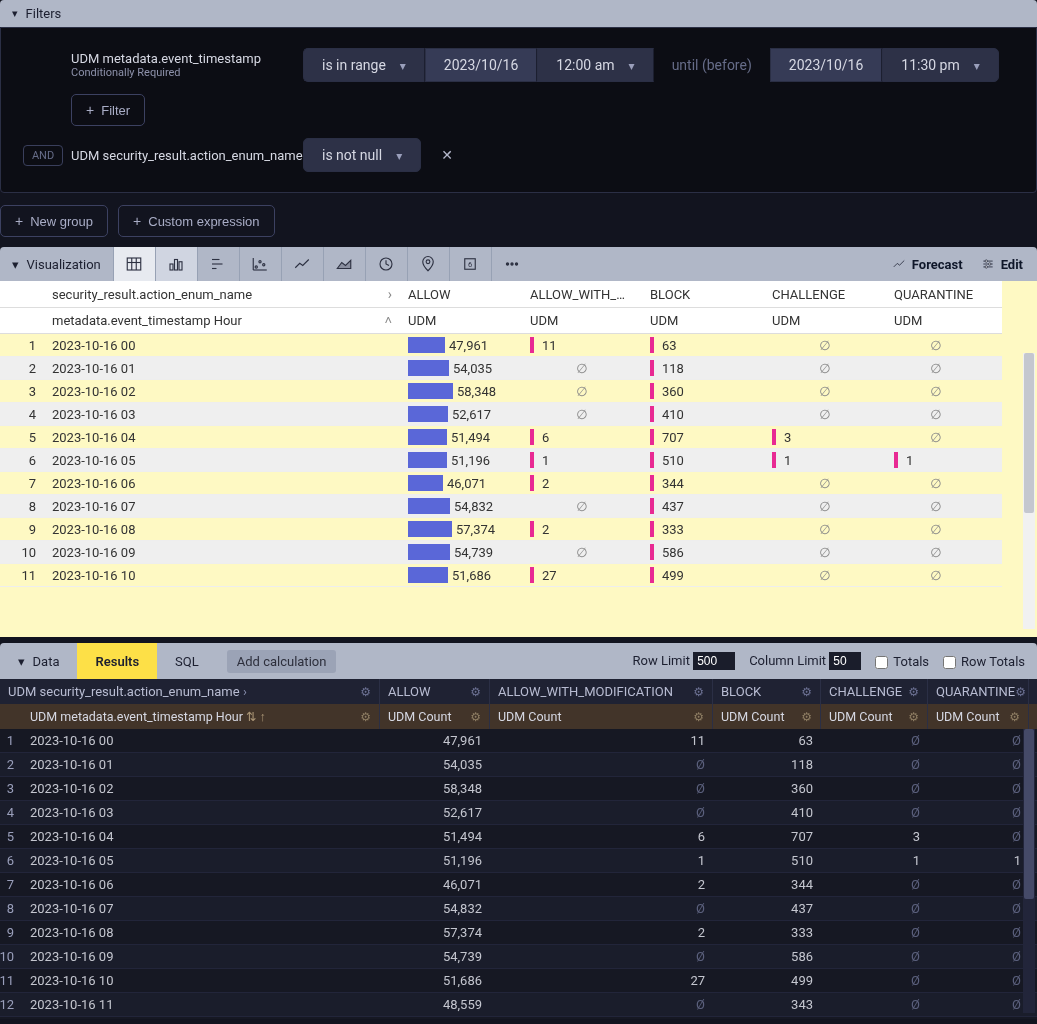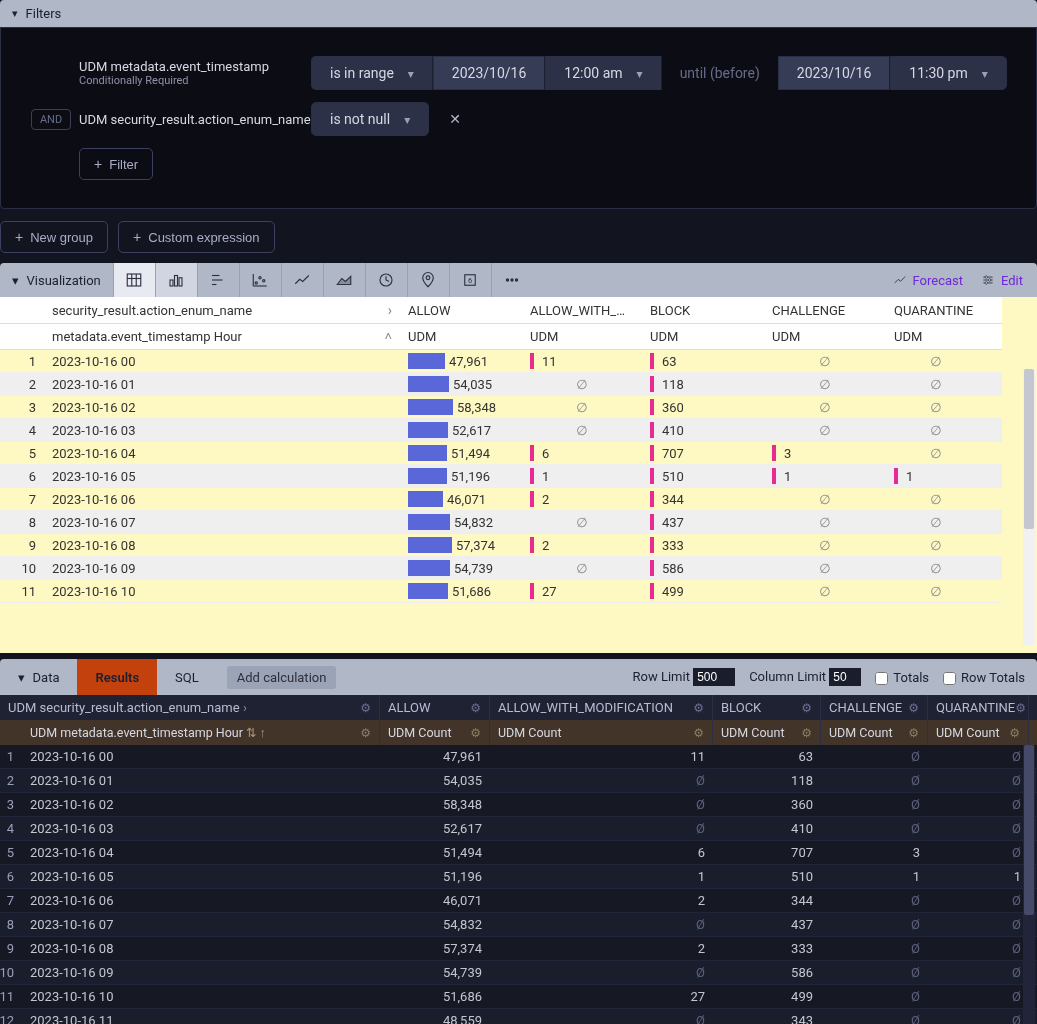--- a/index.html
+++ b/index.html
@@ -21,21 +21,21 @@
     gap: 8px;
     font-size: 13px;
     border-radius: 4px 4px 0 0;
     cursor: pointer;
   }
   .panel-header .chev { font-size: 11px; }
   .filters-body {
     background: #0c0d14;
     border: 1px solid #2b2f45;
     border-radius: 0 0 4px 4px;
-    padding: 22px;
+    padding: 14px;
   }
   .filter-row {
     display: flex;
     align-items: center;
     gap: 0;
     padding: 6px 0;
     position: relative;
   }
   .and-gutter { width: 56px; display: flex; justify-content: center; }
   .and-badge {
@@ -110,21 +110,21 @@
   .viz-icon {
     width: 42px; display: flex; align-items: center; justify-content: center;
     border-left: 1px solid #97a1b4;
     background: #b0b7c7;
     color: #2d3142;
     cursor: pointer;
   }
   .viz-icon.active { background: #e7eaf0; }
   .viz-icon.active2 { background: #d0d5e1; }
   .viz-spacer { flex: 1; }
-  .viz-right { display: flex; align-items: center; gap: 18px; padding-right: 14px; color: #6d28d9; }
+  .viz-right { display: flex; align-items: center; gap: 18px; padding-right: 14px; color: #0f172a; font-weight: bold; }
   .viz-right span { cursor: pointer; display: inline-flex; gap: 6px; align-items:center; }
 
   .viz-body {
     background: #fef9c3;
     color: #333;
     height: 356px;
     position: relative;
     overflow: hidden;
   }
 
@@ -167,21 +167,21 @@
   .data-toolbar {
     background: #b0b7c7;
     display: flex;
     align-items: center;
     height: 36px;
     color: #1c1f30;
     border-radius: 4px 4px 0 0;
     font-size: 13px;
   }
   .data-toolbar .tab { padding: 0 18px; height:100%; display:flex; align-items:center; cursor:pointer; }
-  .data-toolbar .tab.active { background:#c2410c; font-weight:600; }
+  .data-toolbar .tab.active { background:#fde047; font-weight:600; }
   .data-toolbar .addcalc { background:#9ba3b6; border-radius:3px; padding:4px 10px; margin-left:10px; cursor:pointer; color:#2d2f3c;}
   .data-toolbar .right { margin-left:auto; display:flex; align-items:center; gap:14px; padding-right:12px; }
   .lim-input { width:42px; background:#1a1d2b; color:#fff; border:none; padding:2px 4px; font-size:12px; text-align:left;}
   .checkbox { display:inline-flex; align-items:flex-end; gap:5px; }
   .checkbox input { accent-color:#545a79; }
 
   .data-body {
     background:#161823;
     position:relative;
     overflow:hidden;
@@ -248,38 +248,38 @@
       <span class="pill muted">until (before)</span>
       <span class="pill date">2023/10/16</span>
       <span class="pill">
           <span>11:30 pm</span>
           <span class="chev-down"></span>
         </span>
     </div>
   </div>
 
   <div class="filter-row">
+    <div class="and-gutter"></div>
+    <button class="btn-outline">
+        <span>Filter</span>
+      </button>
+  </div>
+
+  <div class="filter-row">
     <div class="and-gutter">
         <span class="and-badge">AND</span>
       </div>
     <div class="field-col">
       <div class="field-name">UDM security_result.action_enum_name</div>
     </div>
     <span class="pill standalone">
         <span>is not null</span>
         <span class="chev-down"></span>
       </span>
     <span class="close-x">✕</span>
-  </div>
-
-  <div class="filter-row">
-    <div class="and-gutter"></div>
-    <button class="btn-outline">
-        <span>Filter</span>
-      </button>
   </div>
 </div>
 <div class="below-row">
   <button class="btn-outline">
       <span>New group</span>
     </button>
   <button class="btn-outline">
       <span>Custom expression</span>
     </button>
 </div>

